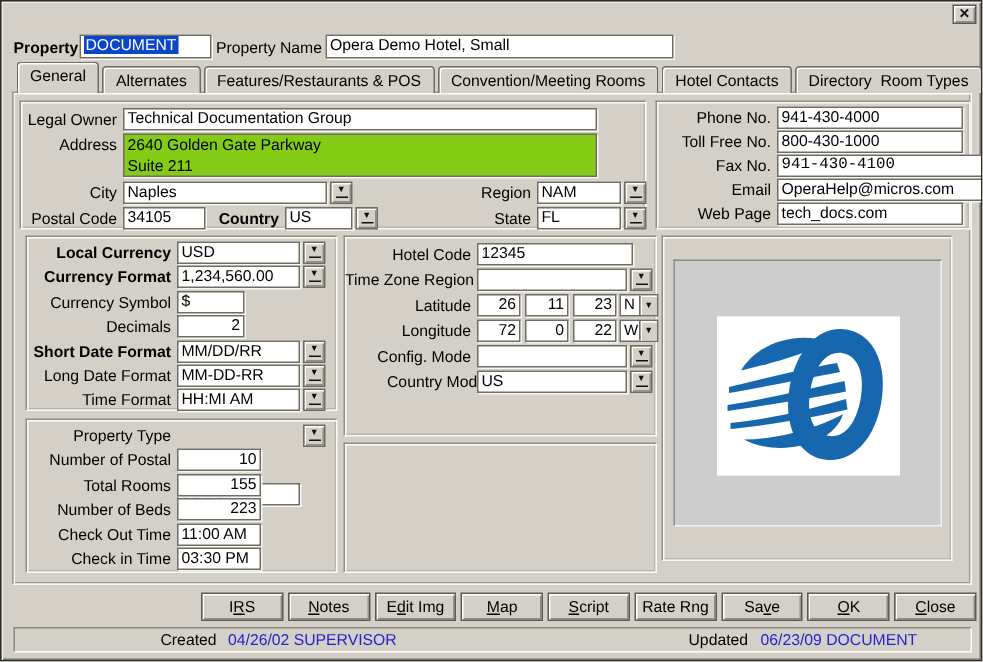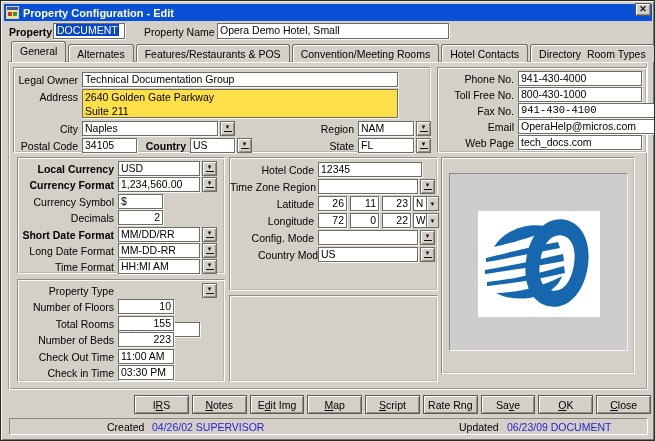--- a/index.html
+++ b/index.html
@@ -13,21 +13,21 @@
   .xbtn{position:absolute;right:3px;top:2px;width:16px;height:13px;background:#d4d0c8;
         border:1px solid #5c5a54;box-shadow:inset 1px 1px 0 #fff,inset -1px -1px 0 #8f8d85;
         font-size:9px;font-weight:bold;line-height:11px;text-align:center;color:#111;cursor:default;}
   .lbl{position:absolute;font-size:10.5px;color:#000;text-align:right;white-space:nowrap;}
   .lbl.left{text-align:left;}
   .b{font-weight:bold;}
   .fld{position:absolute;height:15px;background:#fff;border:1px solid #6e6c63;
        box-shadow:1px 1px 0 rgba(250,250,248,.9);font-size:10.5px;line-height:13px;
        padding:0 2px;overflow:hidden;white-space:nowrap;color:#000;}
   .fld.r{text-align:right;}
-  .area{position:absolute;background:#fde047;border:1px solid #6e6c63;box-shadow:1px 1px 0 rgba(250,250,248,.9);
+  .area{position:absolute;background:#84cc16;border:1px solid #6e6c63;box-shadow:1px 1px 0 rgba(250,250,248,.9);
         font-size:10.5px;line-height:14px;padding:0 2px;overflow:hidden;color:#000;}
   .sel{background:#0a46c8;color:#fff;padding:0 1px;}
   .lov{position:absolute;width:15px;height:15px;background:#d4d0c8;border:1px solid #6e6c63;
        box-shadow:inset 1px 1px 0 #fff,inset -1px -1px 0 #938f84;display:flex;align-items:center;justify-content:center;cursor:default;}
   .lov-g{display:block;width:8px;text-align:center;font-size:6px;line-height:5px;color:#111;
          border-bottom:1px solid #111;padding-bottom:1px;}
   .combo{position:absolute;height:15px;background:#fff;border:1px solid #6e6c63;display:flex;}
   .combo .val{flex:1;font-size:10px;line-height:13px;padding-left:2px;color:#000;overflow:hidden;}
   .combo .arr{width:12px;background:#d4d0c8;border-left:1px solid #6e6c63;
               box-shadow:inset 1px 1px 0 #fff;display:flex;align-items:center;justify-content:center;
@@ -52,34 +52,24 @@
   .status{position:absolute;left:8px;top:417px;width:639px;height:17px;
           border:1px solid;border-color:#8a887e #fdfdfb #fdfdfb #8a887e;z-index:2;}
   .status span{position:absolute;font-size:10.5px;white-space:nowrap;}
   .blue{color:#2323d0;}
 </style>
 </head>
 <body>
 
 <div class="win">
 
-  <div class="titlebar">
-    <svg class="tbar-icon" viewBox="0 0 13 13">
-      <rect x="0" y="0" width="13" height="13" fill="#d4d0c8"></rect>
-      <rect x="1" y="1" width="11" height="11" fill="#f6e27a"></rect>
-      <rect x="1" y="1" width="11" height="3" fill="#35589e"></rect>
-      <rect x="2" y="6" width="4" height="4" fill="#c23a2f"></rect>
-      <rect x="7" y="6" width="4" height="4" fill="#3f8f4a"></rect>
-    </svg>
-    <span class="ttl">Property Configuration - Edit</span>
-  </div>
   <div class="xbtn"><span>✕</span></div>
 
   <span class="lbl left b" style="left:8px;top:25px;">Property</span>
-  <div class="fld" style="left:52px;top:22px;width:72px;height:16px;">
+  <div class="fld" style="left:52px;top:22px;width:88px;height:16px;">
     <span class="sel">DOCUMENT</span>
   </div>
   <span class="lbl left" style="left:143px;top:25px;">Property Name</span>
   <div class="fld" style="left:216px;top:22px;width:232px;height:16px;">Opera Demo Hotel, Small</div>
 
   <div class="tabs">
     <div class="tab active">General</div>
     <div class="tab">Alternates</div>
     <div class="tab">Features/Restaurants &amp; POS</div>
     <div class="tab">Convention/Meeting Rooms</div>
@@ -165,21 +155,21 @@
         <span class="lov-g">▼</span>
       </div>
   </div>
 
   <div class="group" style="left:16px;top:278px;width:208px;height:103px;">
     <span class="lbl" style="left:0;top:5px;width:96px;">Property Type</span>
     <div class="fld" style="left:100px;top:3px;width:82px;margin-top:39px;">5STAR</div>
     <div class="lov" style="left:184px;top:3px;">
         <span class="lov-g">▼</span>
       </div>
-    <span class="lbl" style="left:0;top:21px;width:96px;">Number of Floors</span>
+    <span class="lbl" style="left:0;top:21px;width:96px;">Number of Postal</span>
     <div class="fld r" style="left:100px;top:19px;width:56px;">10</div>
     <span class="lbl" style="left:0;top:38px;width:96px;">Total Rooms</span>
     <div class="fld r" style="left:100px;top:36px;width:56px;">155</div>
     <span class="lbl" style="left:0;top:54px;width:96px;">Number of Beds</span>
     <div class="fld r" style="left:100px;top:52px;width:56px;">223</div>
     <span class="lbl" style="left:0;top:71px;width:96px;">Check Out Time</span>
     <div class="fld" style="left:100px;top:69px;width:56px;">11:00 AM</div>
     <span class="lbl" style="left:0;top:87px;width:96px;">Check in Time</span>
     <div class="fld" style="left:100px;top:85px;width:56px;">03:30 PM</div>
   </div>

